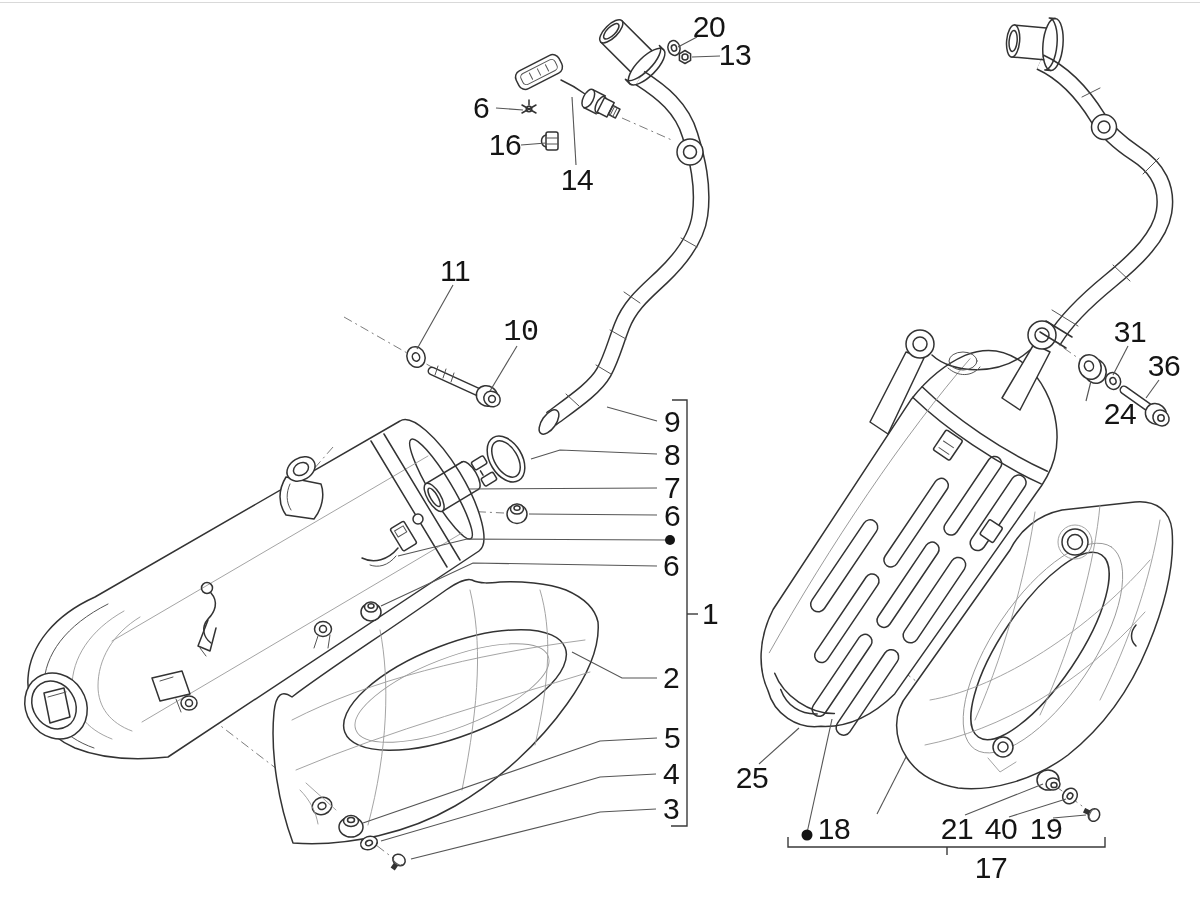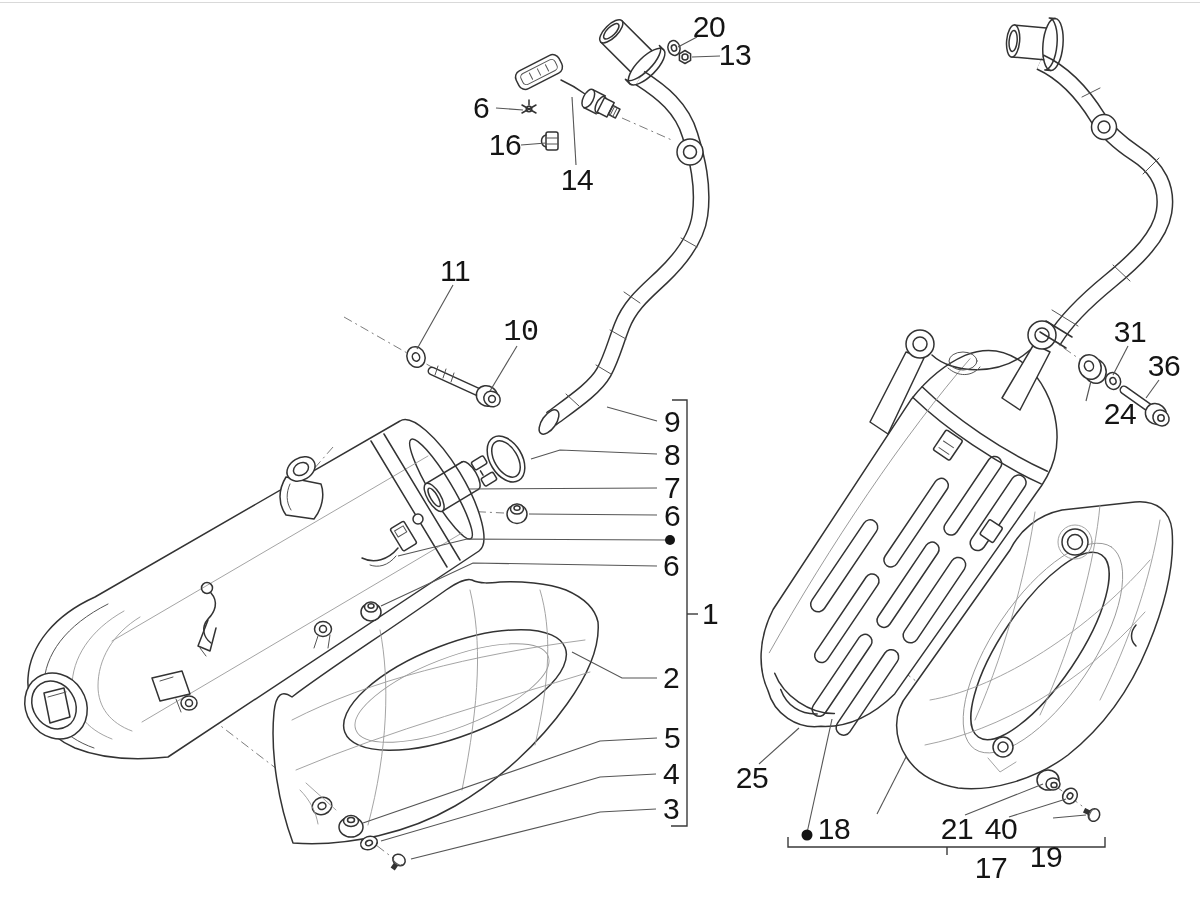--- a/index.html
+++ b/index.html
@@ -397,21 +397,21 @@
       <div class="callout" style="left: 672px; top: 422px;">9</div>
       <div class="callout" style="left: 521px; top: 332px; font-family: Liberation Mono, monospace;">10</div>
       <div class="callout" style="left: 455px; top: 271px;">11</div>
       <div class="callout" style="left: 709px; top: 27px;">20</div>
       <div class="callout" style="left: 735px; top: 55px;">13</div>
       <div class="callout" style="left: 577px; top: 180px;">14</div>
       <div class="callout" style="left: 481px; top: 108px;">6</div>
       <div class="callout" style="left: 505px; top: 145px;">16</div>
       <div class="callout" style="left: 947px; top: 868px; margin-left: 44px;">17</div>
       <div class="callout" style="left: 834px; top: 829px;">18</div>
-      <div class="callout" style="left: 1046px; top: 857px;">19</div>
+      <div class="callout" style="left: 1046px; top: 829px;">19</div>
       <div class="callout" style="left: 1001px; top: 829px;">40</div>
       <div class="callout" style="left: 957px; top: 829px;">21</div>
       <div class="callout" style="left: 1164px; top: 366px;">36</div>
       <div class="callout" style="left: 1130px; top: 332px;">31</div>
       <div class="callout" style="left: 1112px; top: 414px; margin-left: 8px;">24</div>
       <div class="callout" style="left: 752px; top: 778px;">25</div>
     </div>
 </div>
 
 </body></html>

